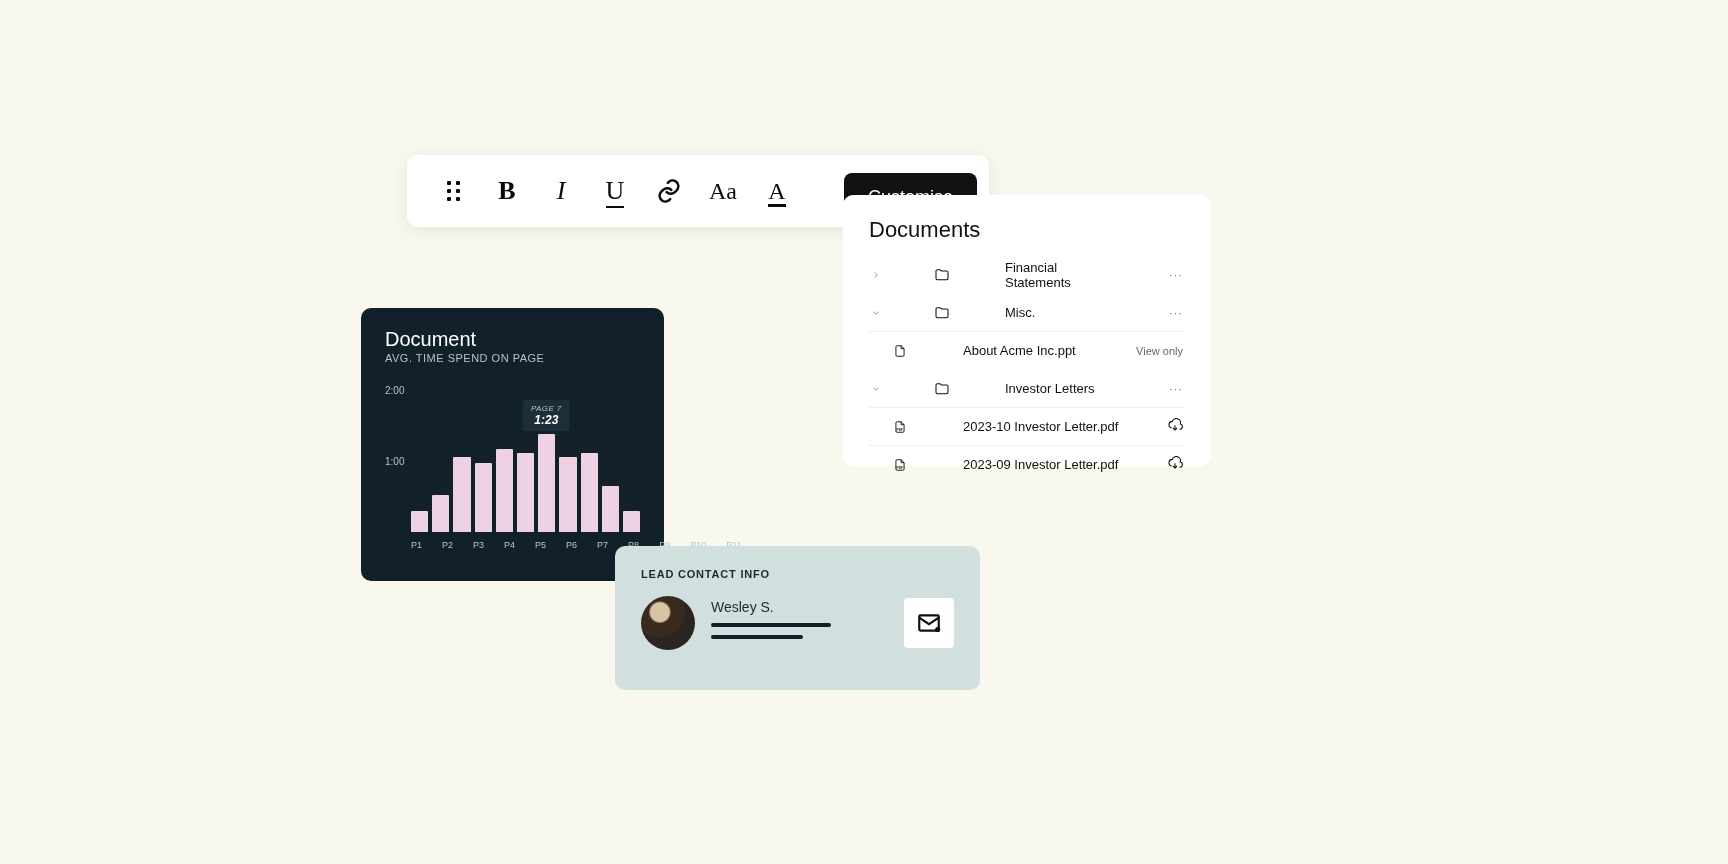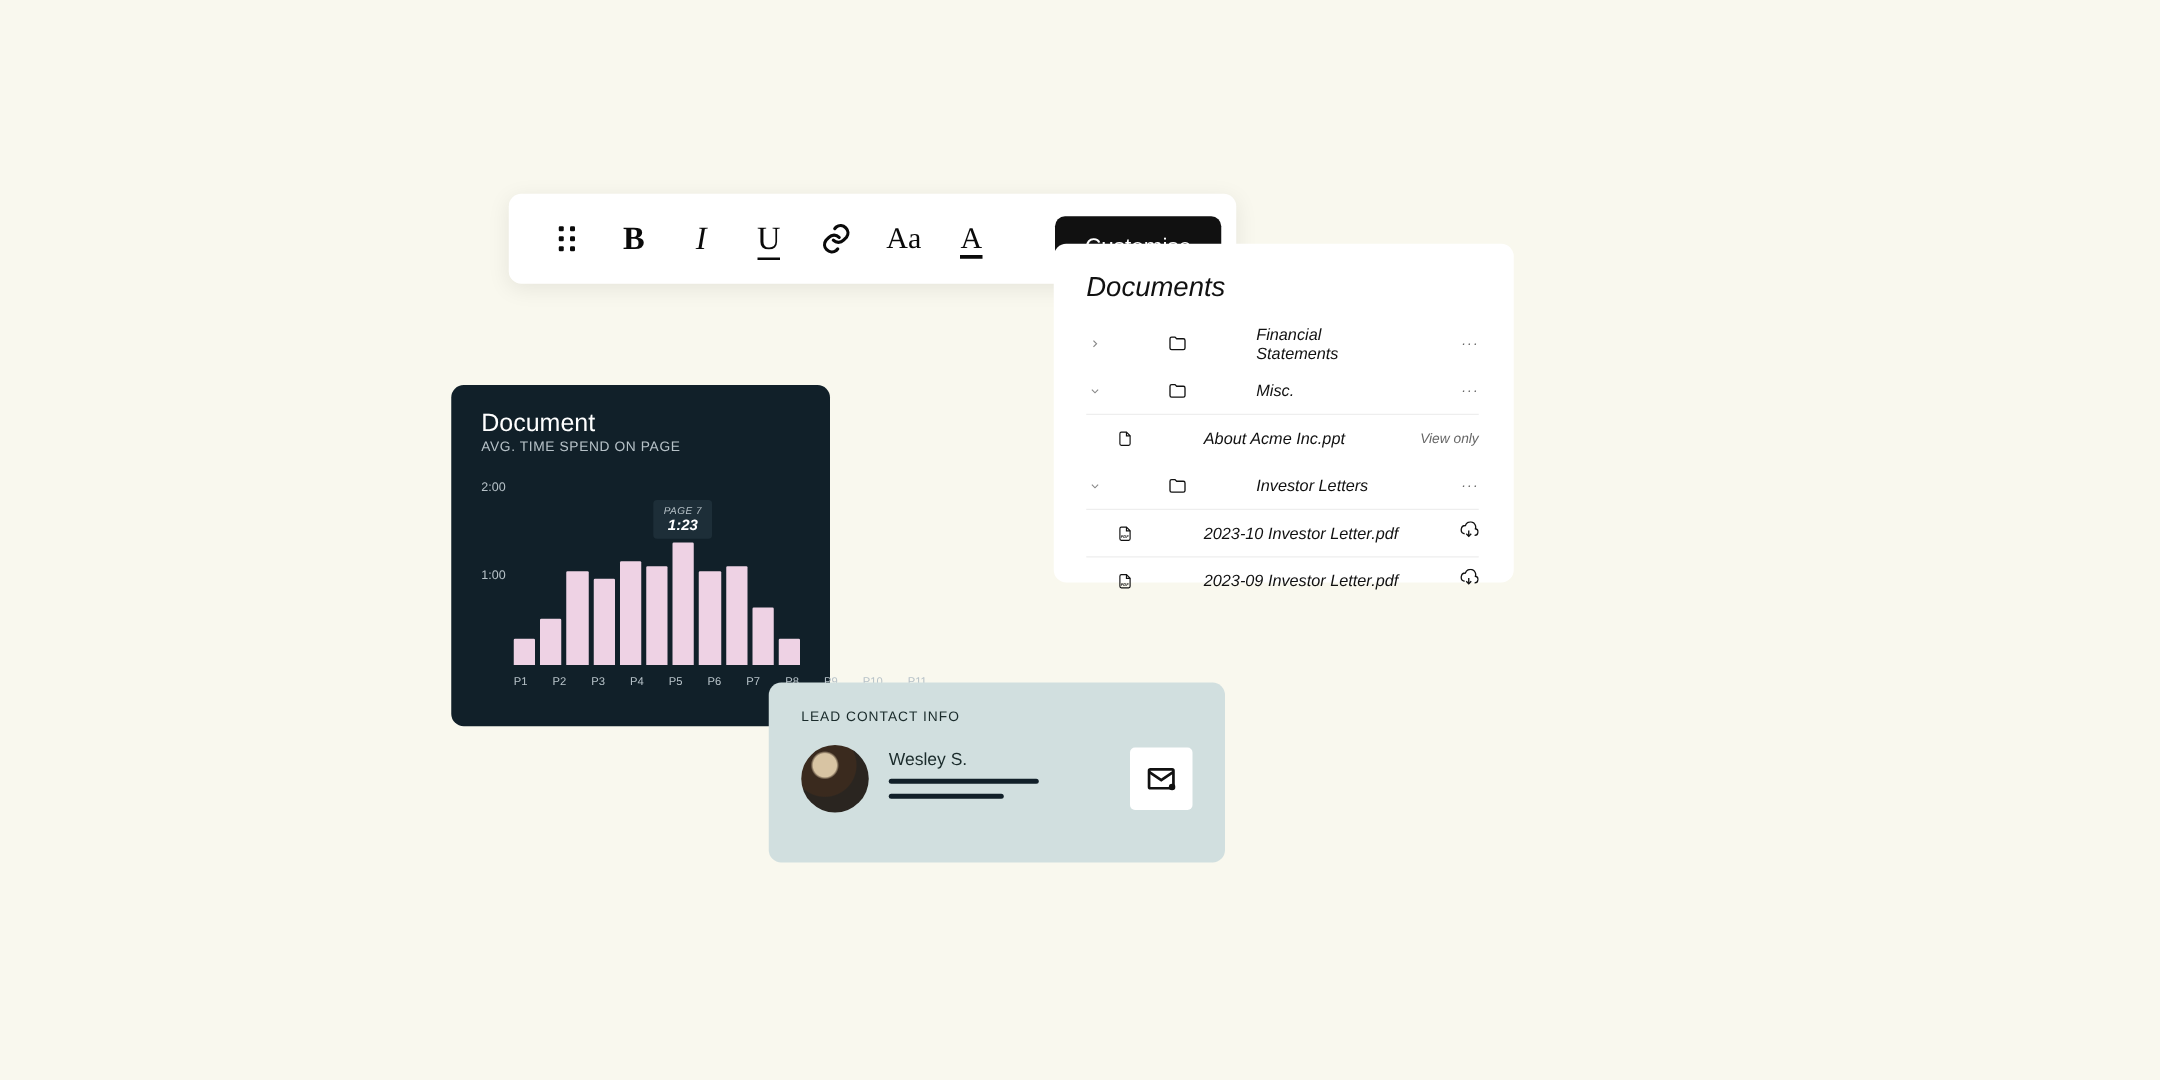--- a/index.html
+++ b/index.html
@@ -62,21 +62,20 @@
   
   .docs {
     position: absolute;
     left: 843px;
     top: 195px;
     width: 368px;
     height: 271px;
     background: #ffffff;
     border-radius: 10px;
     padding: 22px 28px 14px 26px;
-    font-style: italic;
   }
   .docs h2 { font-size: 22px; font-weight:500; color:#111; margin-bottom: 12px; }
   .row {
     display:flex; align-items:center; height:38px; font-size:13px; color:#111;
     border-top: 1px solid transparent;
     gap: 44px;
   }
   .row.nested { padding-left: 22px; border-top:1px solid #eee; }
   .chev { width:14px; display:flex; justify-content:center; margin-right:6px; }
   .chev svg, .ficon svg { display:block; }
@@ -113,21 +112,21 @@
 
   
   .contact {
     position:absolute;
     left:615px; top:546px;
     width:365px; height:144px;
     background:#d1dfdf;
     border-radius:10px;
     padding:22px 26px;
   }
-  .contact .hd { font-size:11px; letter-spacing:0.8px; color:#1a2b2b; font-weight:400; }
+  .contact .hd { font-size:11px; letter-spacing:0.8px; color:#1a2b2b; font-weight:700; }
   .contact .body { display:flex; align-items:center; margin-top:16px; gap:16px; }
   .avatar {
     width:54px; height:54px; border-radius:50%;
     background: radial-gradient(circle at 35% 30%, #d8c4a3 0 18%, #3a2a1e 22% 48%, #2a2520 50% 100%);
     flex:0 0 auto;
   }
   .cinfo { flex:1; }
   .cinfo .name { font-size:14px; color:#1a2b2b; margin-bottom:8px; }
   .redact { height:4px; background:#112029; border-radius:2px; margin-bottom:8px; }
   .mailbox {

